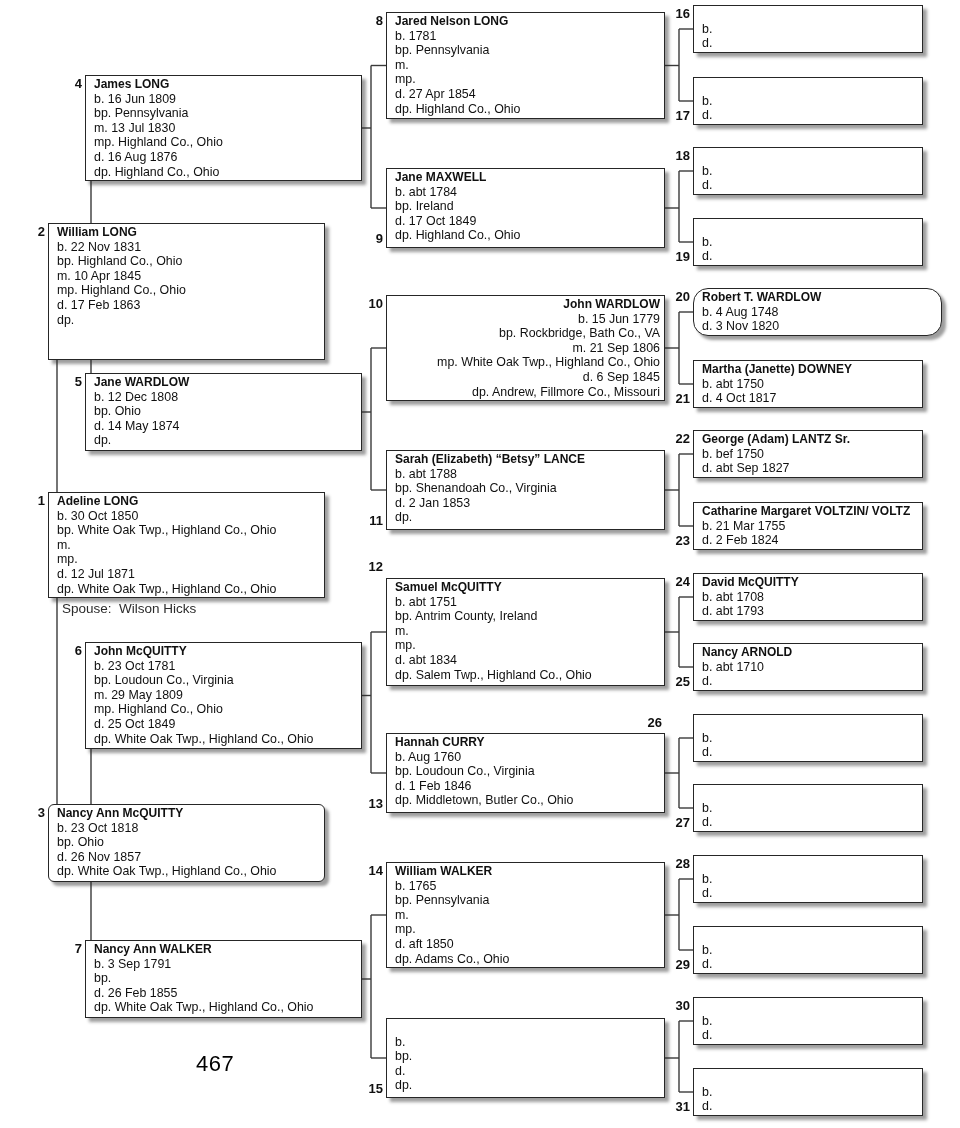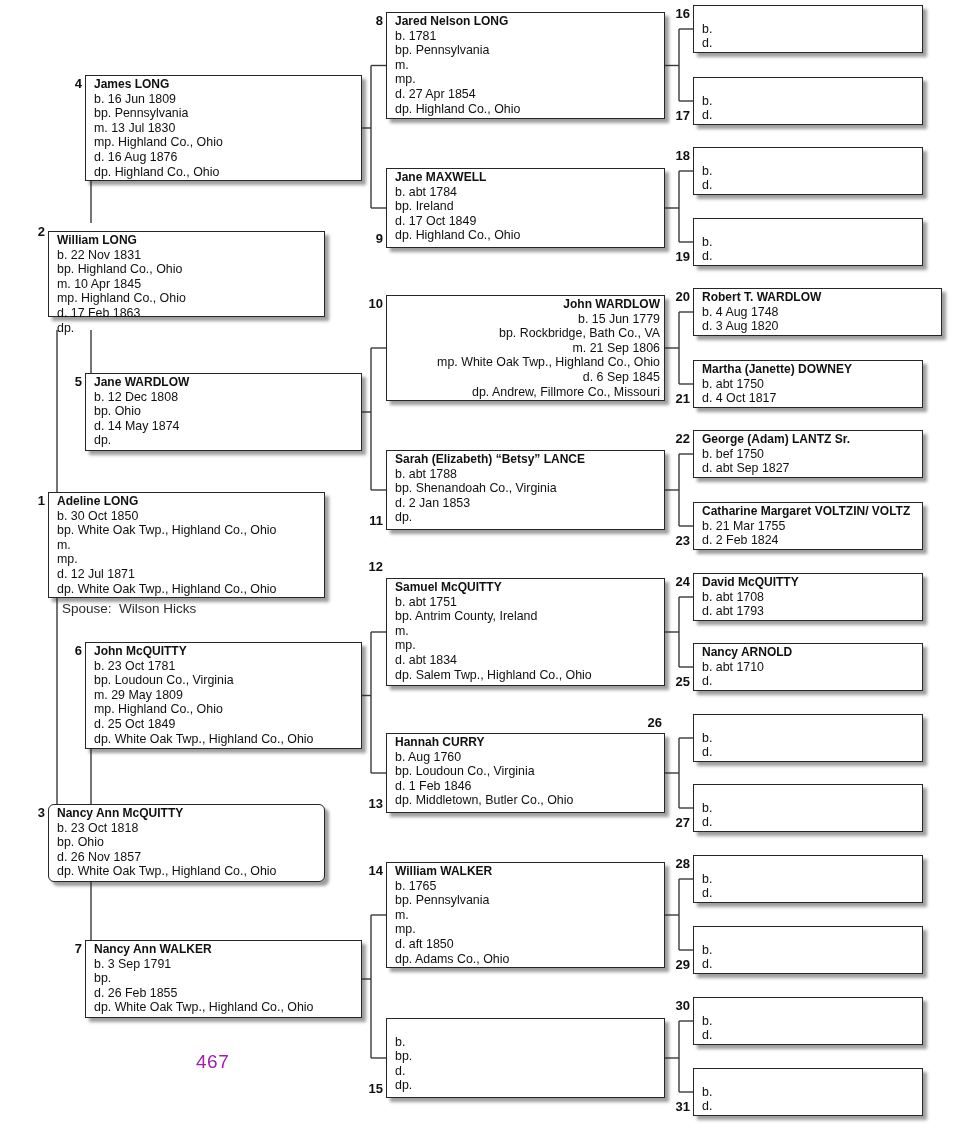--- a/index.html
+++ b/index.html
@@ -32,21 +32,21 @@
   }
   .spouse{
     position:absolute;
     left:62px;top:601px;
     font-size:13.5px;color:#2b2b2b;
     white-space:pre;
   }
   .pageno{
     position:absolute;
     left:196px;top:1051px;
-    font-size:19px;color:#a21caf;
+    font-size:22px;color:#000000;
     letter-spacing:.5px;
   }
 </style>
 </head>
 <body>
 
 <div class="canvas">
   <svg id="connectors" xmlns="http://www.w3.org/2000/svg">
       <line x1="91" y1="181" x2="91" y2="223" stroke="#3a3a3a" stroke-width="1.4"></line>
       <line x1="91" y1="330" x2="91" y2="373" stroke="#3a3a3a" stroke-width="1.4"></line>
@@ -107,21 +107,21 @@
       <div class="pbox" style="left: 48px; top: 492px; width: 277px; height: 106px;">
         <div class="pname">Adeline LONG</div>
         <div class="pline">b. 30 Oct 1850</div>
         <div class="pline">bp. White Oak Twp., Highland Co., Ohio</div>
         <div class="pline">m.</div>
         <div class="pline">mp.</div>
         <div class="pline">d. 12 Jul 1871</div>
         <div class="pline">dp. White Oak Twp., Highland Co., Ohio</div>
       </div>
       <div class="pnum" style="left: 19px; top: 493px;">1</div>
-      <div class="pbox" style="left: 48px; top: 223px; width: 277px; height: 86px; margin-top: 8px;">
+      <div class="pbox" style="left: 48px; top: 223px; width: 277px; height: 137px;">
         <div class="pname">William LONG</div>
         <div class="pline">b. 22 Nov 1831</div>
         <div class="pline">bp. Highland Co., Ohio</div>
         <div class="pline">m. 10 Apr 1845</div>
         <div class="pline">mp. Highland Co., Ohio</div>
         <div class="pline">d. 17 Feb 1863</div>
         <div class="pline">dp.</div>
       </div>
       <div class="pnum" style="left: 19px; top: 224px;">2</div>
       <div class="pbox" style="left: 48px; top: 804px; width: 277px; height: 78px; border-radius: 6px;">
@@ -257,24 +257,24 @@
         <div class="pline">b.</div>
         <div class="pline">d.</div>
       </div>
       <div class="pnum" style="left: 664px; top: 148px;">18</div>
       <div class="pbox" style="left: 693px; top: 218px; width: 230px; height: 48px;">
         <div class="pname"></div>
         <div class="pline">b.</div>
         <div class="pline">d.</div>
       </div>
       <div class="pnum" style="left: 664px; top: 249px;">19</div>
-      <div class="pbox" style="left: 693px; top: 288px; width: 249px; height: 48px;">
+      <div class="pbox" style="left: 693px; top: 288px; width: 249px; height: 48px; border-radius: 15px;">
         <div class="pname">Robert T. WARDLOW</div>
         <div class="pline">b. 4 Aug 1748</div>
-        <div class="pline">d. 3 Aug 1820</div>
+        <div class="pline">d. 3 Nov 1820</div>
       </div>
       <div class="pnum" style="left: 664px; top: 289px;">20</div>
       <div class="pbox" style="left: 693px; top: 360px; width: 230px; height: 48px;">
         <div class="pname">Martha (Janette) DOWNEY</div>
         <div class="pline">b. abt 1750</div>
         <div class="pline">d. 4 Oct 1817</div>
       </div>
       <div class="pnum" style="left: 664px; top: 391px;">21</div>
       <div class="pbox" style="left: 693px; top: 430px; width: 230px; height: 48px;">
         <div class="pname">George (Adam) LANTZ Sr.</div>

